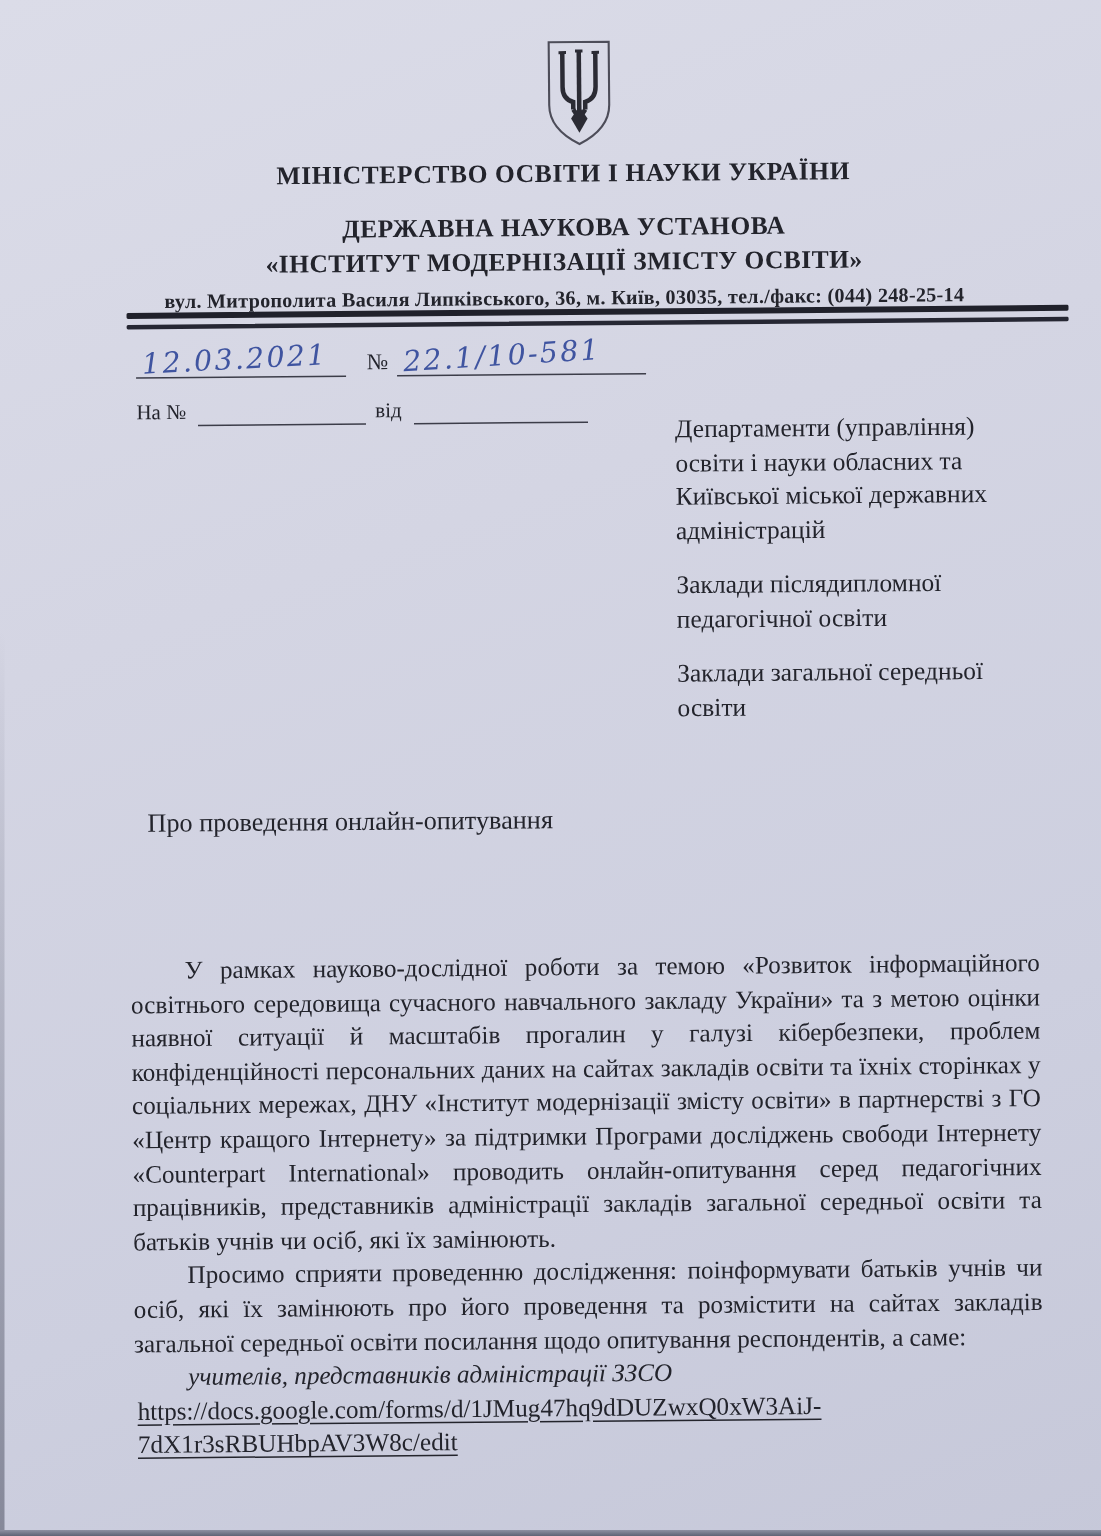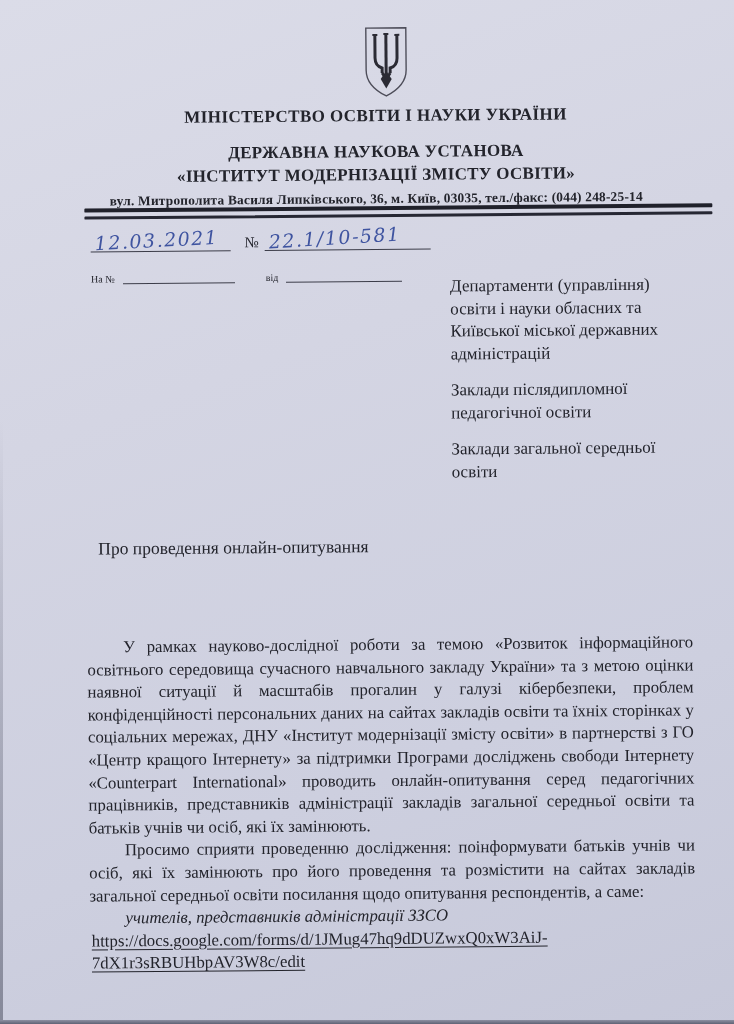--- a/index.html
+++ b/index.html
@@ -42,22 +42,22 @@
     font-style:italic;
     color:#3f54a0;
     font-size:19px;
     letter-spacing:1.5px;
     position:absolute;left:4px;bottom:0px;
     white-space:nowrap;
   }
   .hw-date{transform:rotate(-2.5deg);}
   .hw-num{transform:rotate(-3deg);bottom:1px;}
   .no-label{margin:0 6px 0 14px;font-size:15px;}
-  .lbl{font-size:10px;}
-  .vid-label{margin-left:31px;}
+  .lbl{font-size:14px;}
+  .vid-label{margin-left:6px;}
   
   .recipients{position:absolute;top:276px;left:452px;width:240px;font-size:17px;line-height:22.5px;}
   .recipients p{margin:0 0 14px 0;}
   
   .subject{position:absolute;top:536px;left:98px;font-size:17.5px;}
   
   .body{position:absolute;top:634px;left:86px;width:606px;font-size:16.8px;line-height:22.6px;text-align:justify;}
   .para{margin:0;text-indent:36px;}
   .audience{margin:0;text-indent:36px;font-style:italic;}
   .link{display:block;margin-left:2px;color:#23242c;text-decoration:none;cursor:pointer;}

